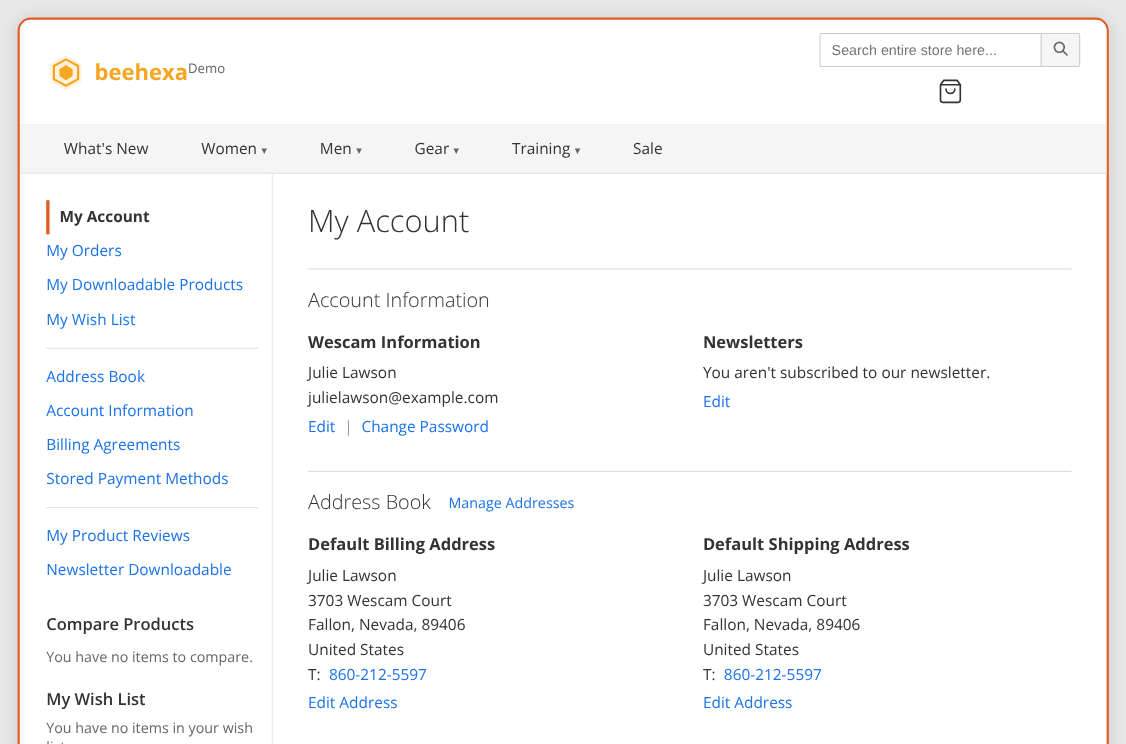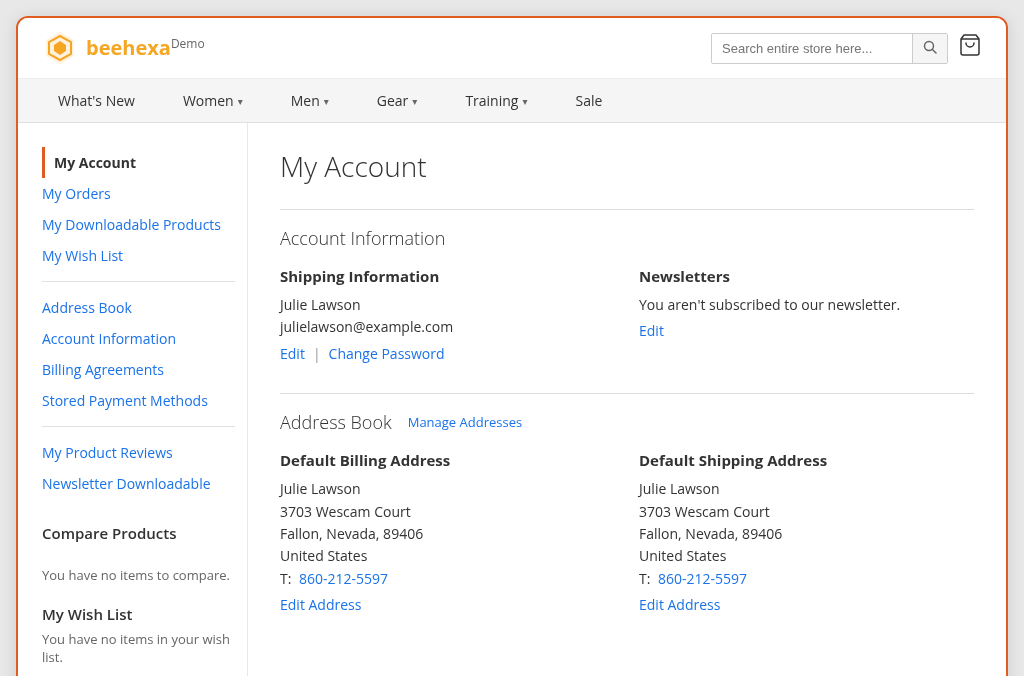--- a/index.html
+++ b/index.html
@@ -52,20 +52,21 @@
       color: #f5a623;
     }
     .logo-demo {
       font-size: 12px;
       color: #666;
     }
     .header-right {
       display: flex;
       align-items: center;
       gap: 10px;
+      flex-direction: column;
     }
     .search-box {
       display: flex;
       align-items: center;
       border: 1px solid #ccc;
       border-radius: 2px;
       overflow: hidden;
     }
     .search-input {
       border: none;
@@ -145,21 +146,21 @@
       margin: 10px 12px 10px 0;
     }
     .sidebar-compare {
       margin-top: 24px;
       padding-right: 12px;
     }
     .sidebar-compare-title {
       font-size: 15px;
       font-weight: 600;
       color: #333;
-      margin-bottom: 23px;
+      margin-bottom: 10px;
     }
     .sidebar-compare-text {
       font-size: 13px;
       color: #666;
     }
     .sidebar-wishlist {
       margin-top: 20px;
       padding-right: 12px;
     }
     .sidebar-wishlist-title {
@@ -381,21 +382,21 @@
       <h1 class="page-title">My Account</h1>
 
       <div class="content-section">
         <div class="section-header">
           <h2 class="section-title">Account Information</h2>
         </div>
 
         <div class="two-col">
 
           <div class="col-block">
-            <div class="col-title">Shipping Information</div>
+            <div class="col-title">Wescam Information</div>
             <div class="col-text">
               <div>Julie Lawson</div>
               <div>julielawson@example.com</div>
               <div class="link-row">
                 <a>Edit</a>
                 <span>|</span>
                 <a>Change Password</a>
               </div>
             </div>
           </div>

